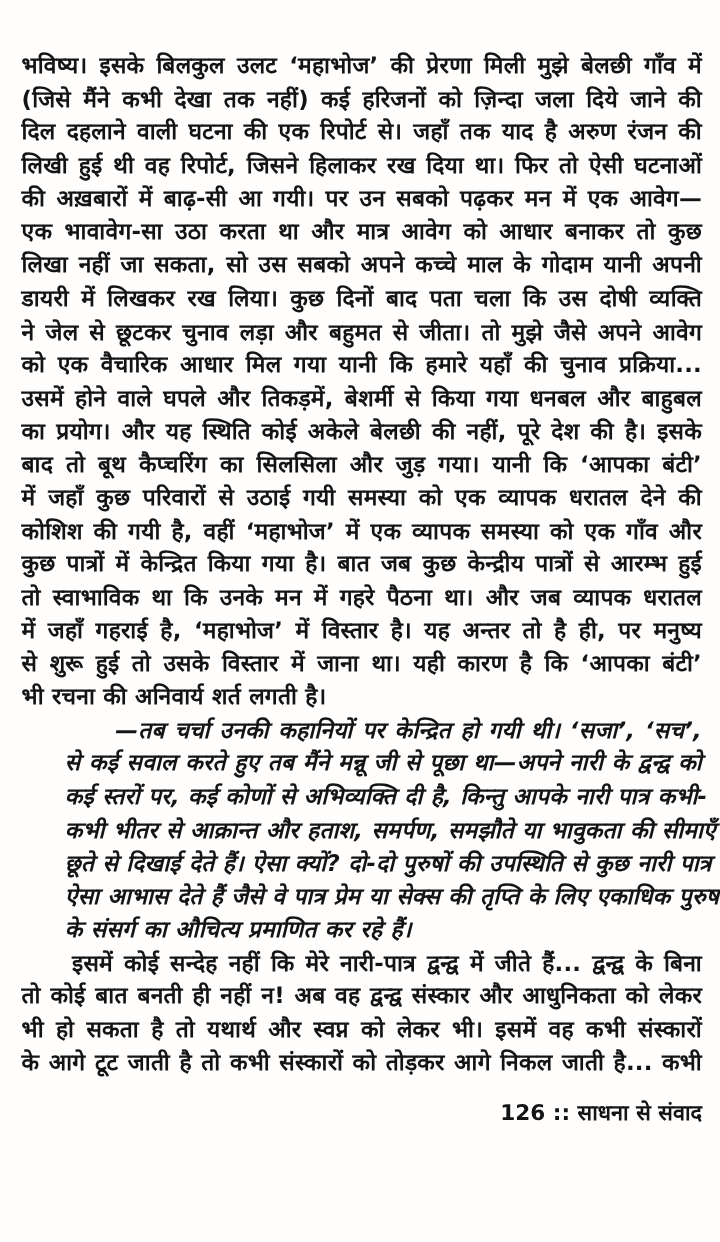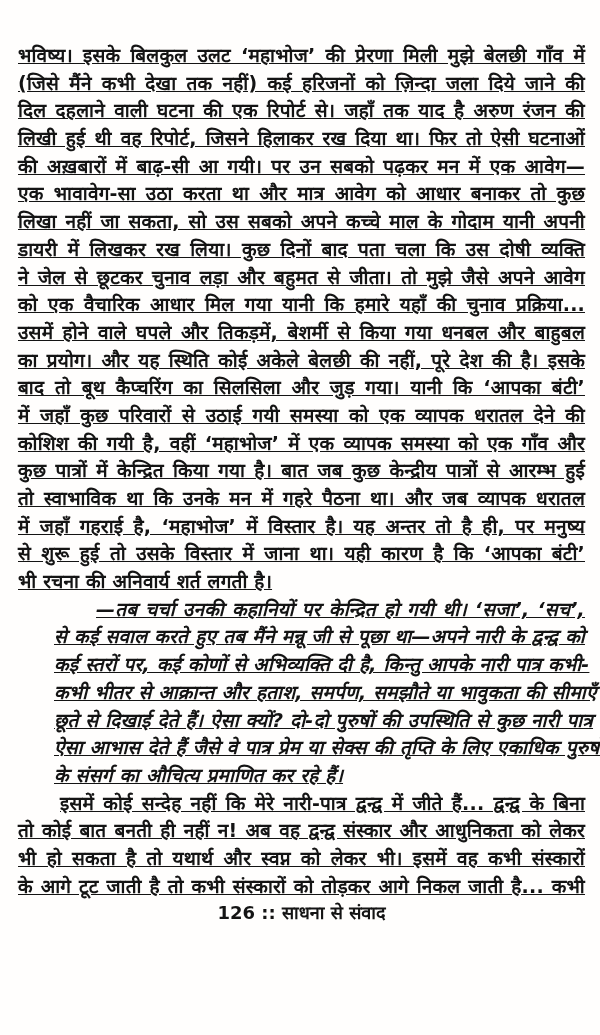--- a/index.html
+++ b/index.html
@@ -35,32 +35,32 @@
     margin-left: 36px;
   }
   .line {
     line-height: 27.7px;
     height: 27.7px;
     white-space: nowrap;
     text-align: justify;
     text-align-last: justify;
     text-justify: inter-word;
     overflow: visible;
-    text-decoration: underline;
   }
   .line.last {
     text-align-last: left;
   }
   .line.indent {
     padding-left: 42px;
   }
   .footer {
+    margin-top: 15px;
     font-size: 18px;
     font-weight: 600;
-    text-align: center;
+    text-align: right;
     line-height: 26px;
     color: #141414;
   }
 </style>
 </head>
 <body>
 
 <div class="page">
   <div class="text-block">
       <div class="para normal">

